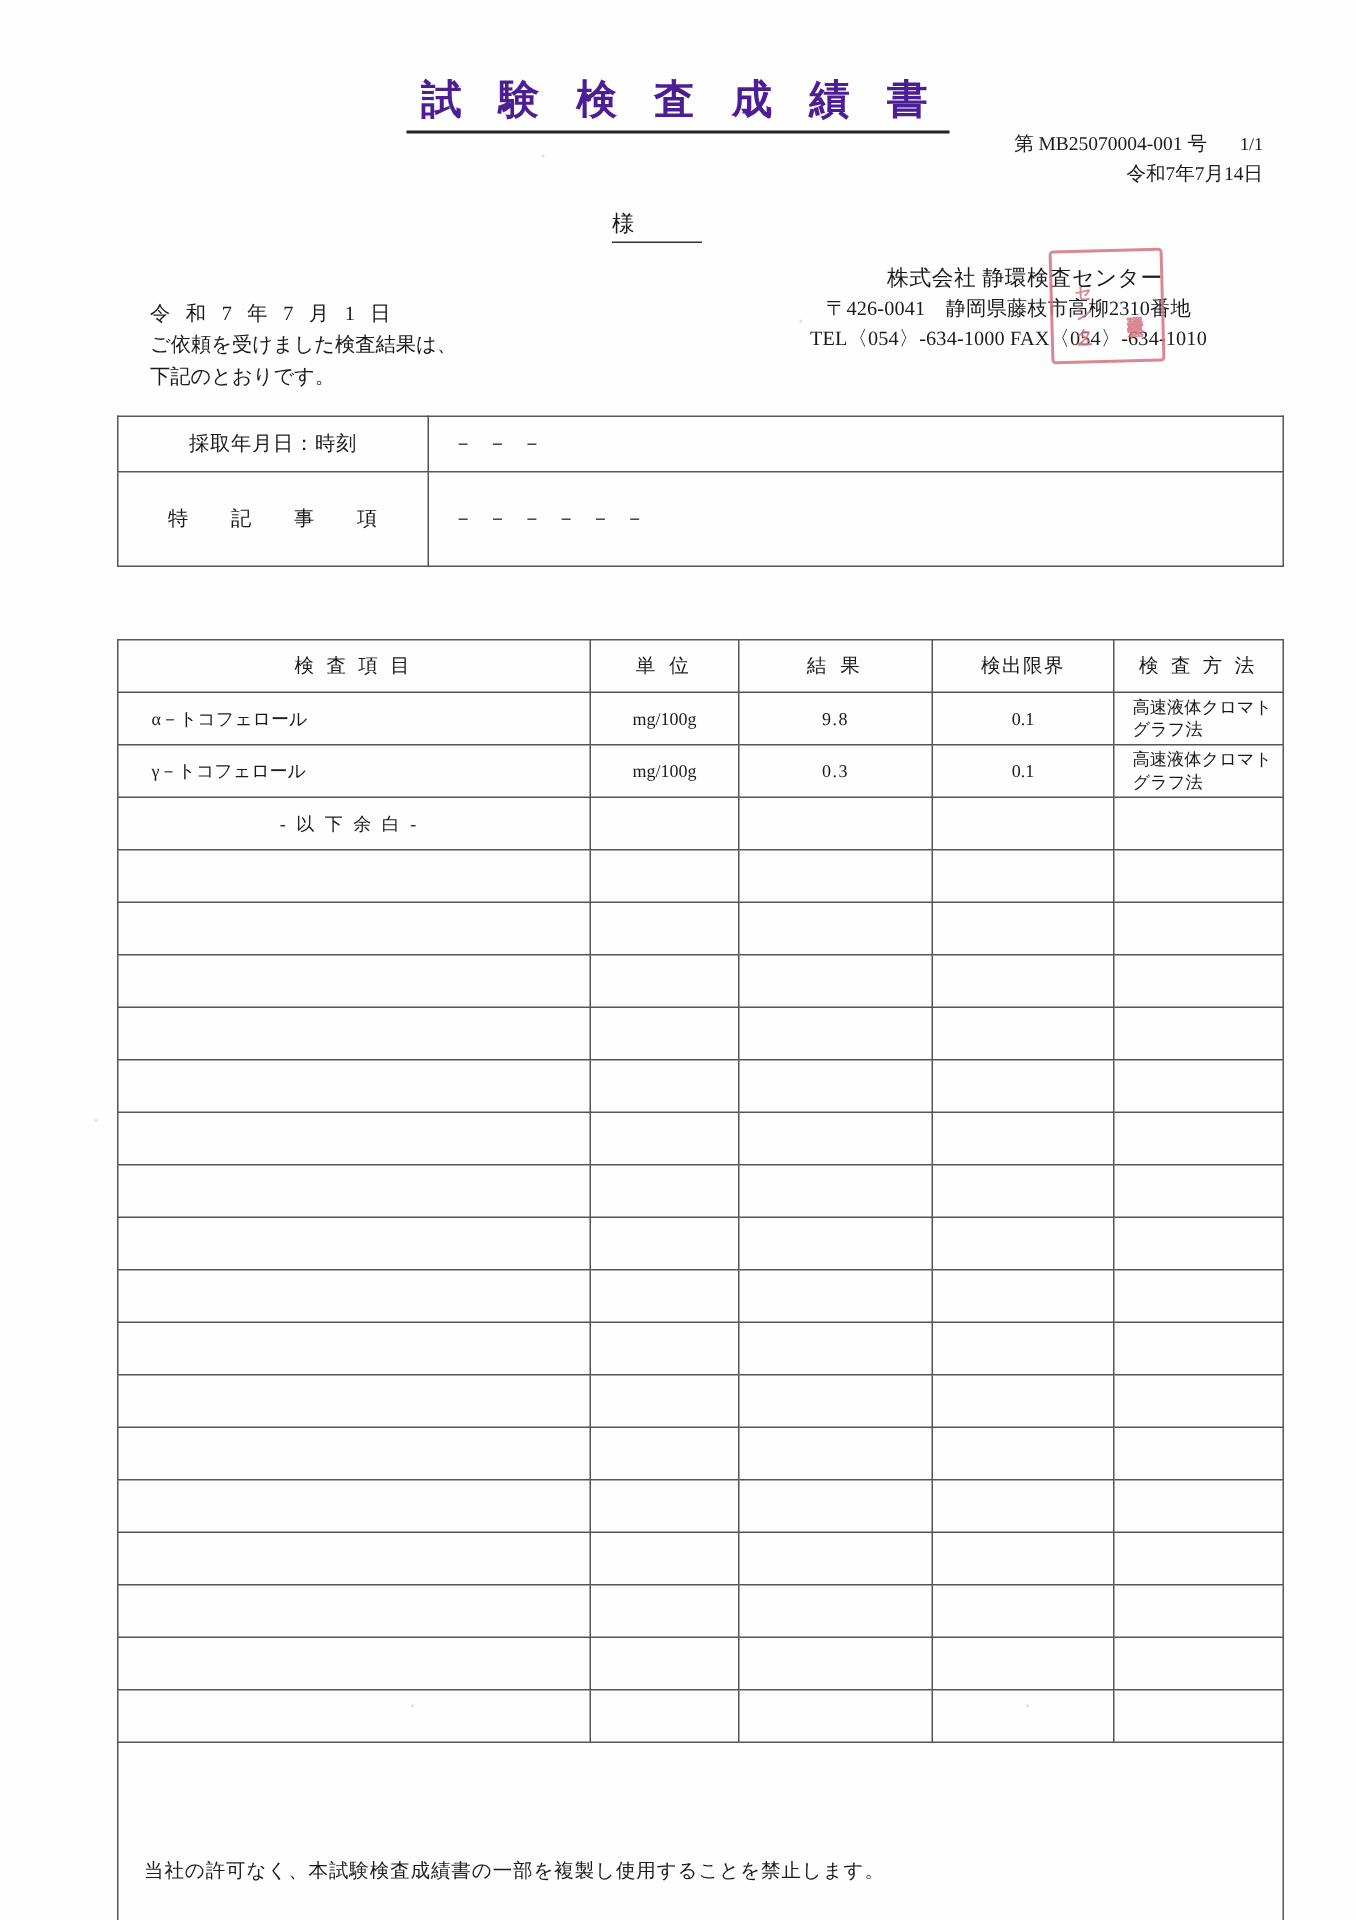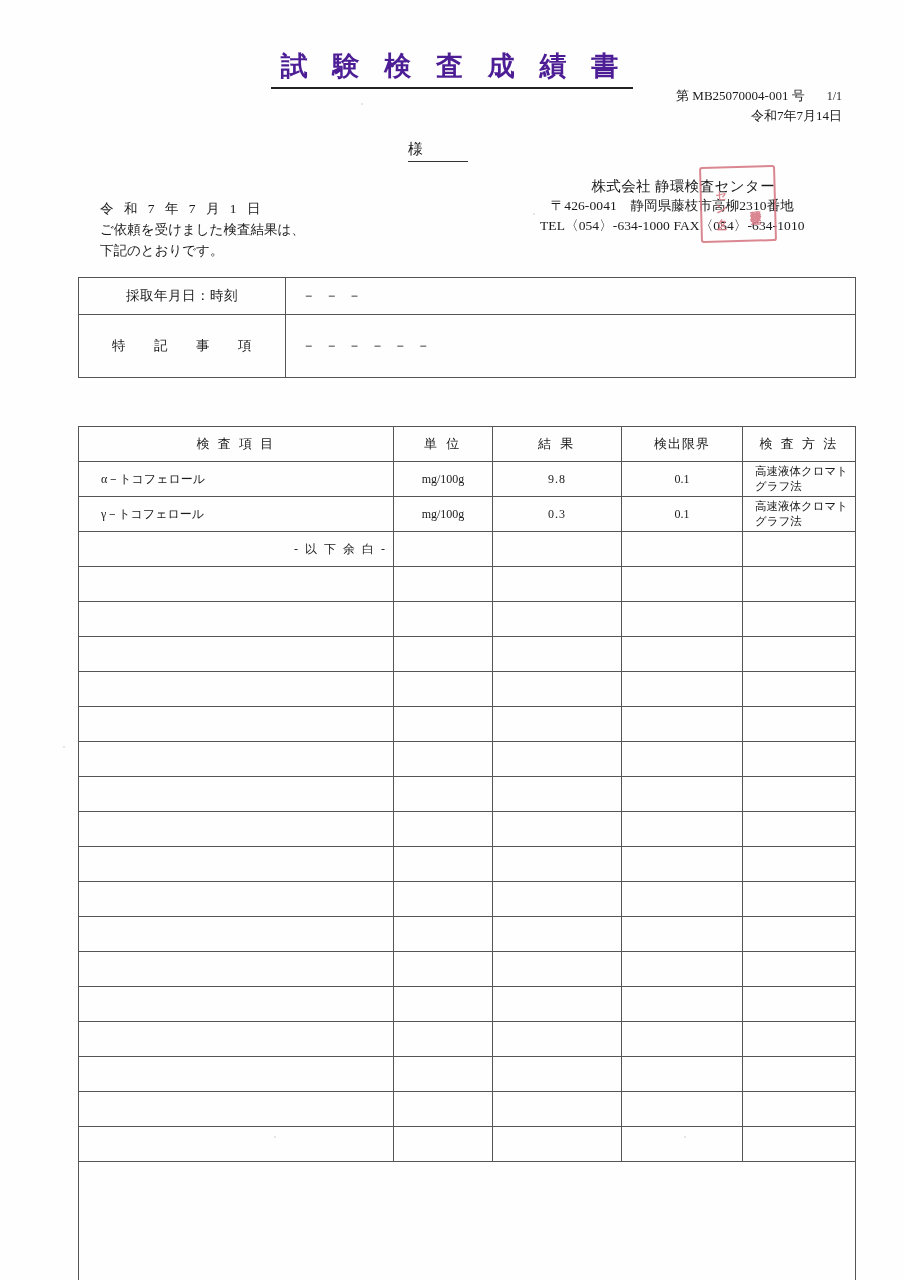--- a/index.html
+++ b/index.html
@@ -191,21 +191,21 @@
   .res-table td.c-item  { width: 286px; padding-left: 22px; text-align: left; font-size: 12px; }
   .res-table td.c-unit  { width: 86px;  text-align: center; font-size: 12px; }
   .res-table td.c-res   { width: 116px; text-align: center; font-size: 12px; letter-spacing: 1px; }
   .res-table td.c-lim   { width: 108px; text-align: center; font-size: 12px; }
   .res-table td.c-meth  { text-align: left; padding-left: 12px; font-size: 11.5px; }
   .res-table th.c-item  { width: 286px; }
   .res-table th.c-unit  { width: 86px; letter-spacing: 3px; }
   .res-table th.c-res   { width: 116px; letter-spacing: 3px; margin-top: 16px; }
   .res-table th.c-lim   { width: 108px; letter-spacing: 1px; }
   .res-table td.center-note {
-    text-align: right;
+    text-align: center;
     letter-spacing: 2px;
     font-size: 12px;
     padding-left: 0;
   }
   .res-table tr.blank td { height: 30px; }
   .res-table tr.foot td {
     height: 172px;
     vertical-align: bottom;
   }
 
@@ -426,19 +426,20 @@
           <td class="c-res"></td>
           <td class="c-lim"></td>
           <td class="c-meth"></td>
         </tr>
       <tr class="foot">
         <td colspan="5"></td>
       </tr>
     </tbody>
   </table>
 
+  <div class="footnote">当社の許可なく、本試験検査成績書の一部を複製し使用することを禁止します。</div>
 
   <div class="speck" style="left:361px; top:103px;"></div>
   <div class="speck" style="left:533px; top:213px;"></div>
   <div class="speck" style="left:63px; top:746px;"></div>
   <div class="speck" style="left:274px; top:1136px;"></div>
   <div class="speck" style="left:684px; top:1136px;"></div>
 </div>
 
 </body></html>

